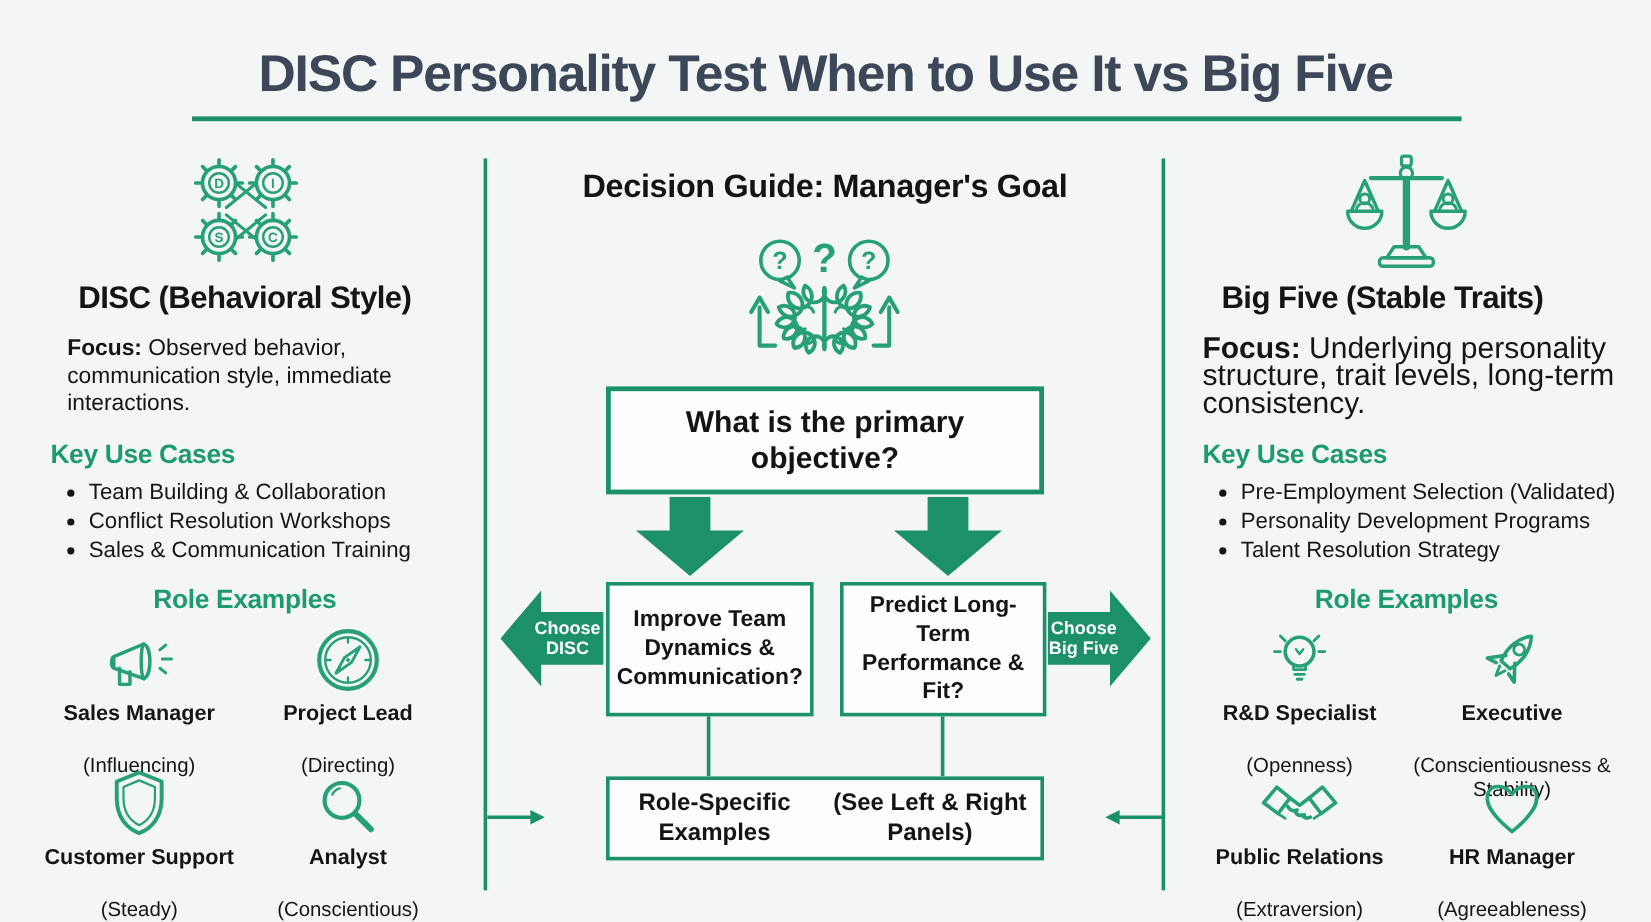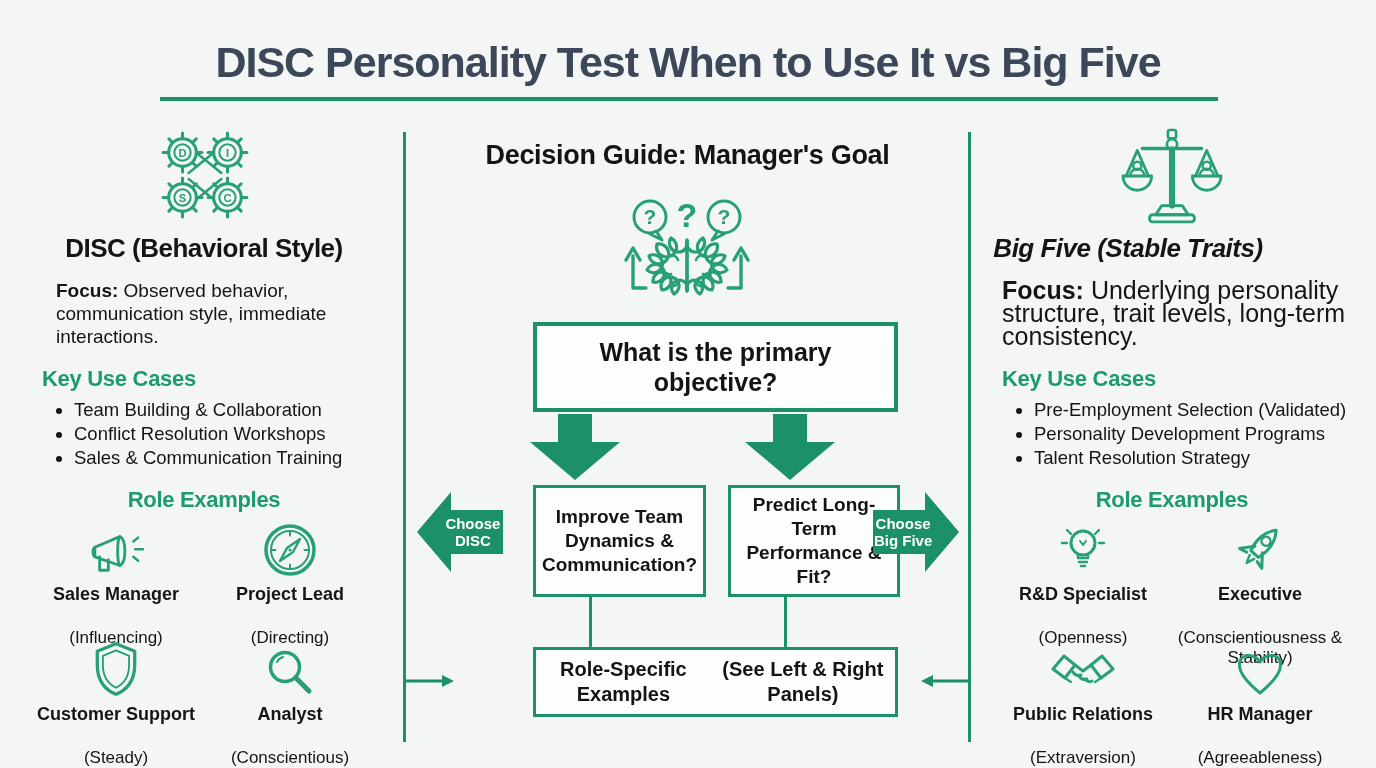--- a/index.html
+++ b/index.html
@@ -26,21 +26,21 @@
 
   .role-cell{text-align:center;}
   .role-icon{height:58px;display:flex;align-items:flex-end;justify-content:center;margin-bottom:6px;}
   .role-title{font-size:18px;font-weight:bold;color:var(--text);line-height:20px;}
   .role-sub{font-size:17px;color:var(--text);line-height:20px;margin-top:24px;}
 
   .center-heading{left:405px;top:140px;width:565px;text-align:center;font-size:27px;
                   font-weight:bold;color:#141414;letter-spacing:-0.3px;}
   .flow-box{border:3px solid var(--green);background:var(--box-bg);display:flex;
             align-items:center;justify-content:center;text-align:center;
-            font-weight:bold;color:#141414;margin-left:28px;}
+            font-weight:bold;color:#141414;}
   #question-box{left:505px;top:322px;width:365px;height:90px;border-width:4px;
                 font-size:25px;line-height:30px;padding:0 14px;}
   #option-left-box{left:505px;top:485px;width:173px;height:112px;font-size:19px;line-height:24px;padding:0 6px;}
   #option-right-box{left:700px;top:485px;width:172px;height:112px;font-size:19px;line-height:24px;padding:0 6px;}
   #result-box{left:505px;top:647px;width:365px;height:70px;font-size:20px;line-height:25px;flex-direction:row;}
 
   .vline{width:3px;background:var(--green);}
   .choose-arrow{width:86px;height:80px;}
   .choose-text{position:absolute;left:30%;top:0;width:70%;height:100%;display:flex;
                flex-direction:column;align-items:center;justify-content:center;
@@ -267,21 +267,21 @@
       <path d="M84,22 L73,47 M84,22 L95,47" stroke-width="2.8"></path>
       <path d="M70,47 A14,14 0 0 0 98,47 Z" stroke-width="2.8"></path>
       <circle cx="84" cy="37" r="4" stroke-width="2.4"></circle>
       <path d="M77,47 a7,7 0 0 1 14,0" stroke-width="2.4"></path>
       <path d="M40,76 H60 L66,85 H34 Z" stroke-width="2.8"></path>
       <rect x="28" y="85" width="44" height="7" rx="3" stroke-width="2.8"></rect>
     </g>
       </svg>
   </div>
 
-  <div class="abs panel-heading" style="left:944px;top:233px;width:368px;font-style:italic;">Big Five (Stable Traits)</div>
+  <div class="abs panel-heading" style="left:968px;top:233px;width:368px;">Big Five (Stable Traits)</div>
 
   <div class="abs focus" style="left:1002px;top:279px;width:368px;font-size:25px;">
     <b>Focus:</b>
     <span>Underlying personality structure, trait levels, long-term consistency.</span>
   </div>
 
   <div class="abs green-h" style="left:1002px;top:366px;">Key Use Cases</div>
 
   <ul class="abs cases" style="left:1012px;top:398px;width:348px;">
     <li>Pre-Employment Selection (Validated)</li>

